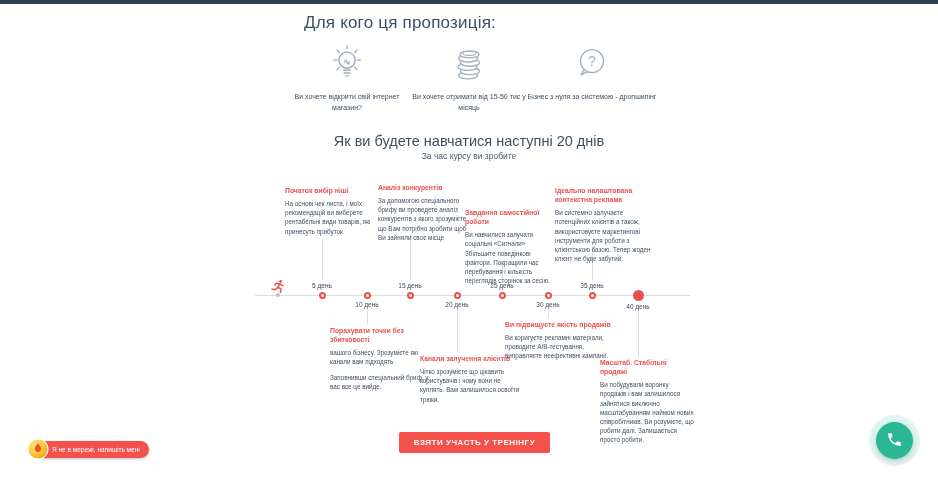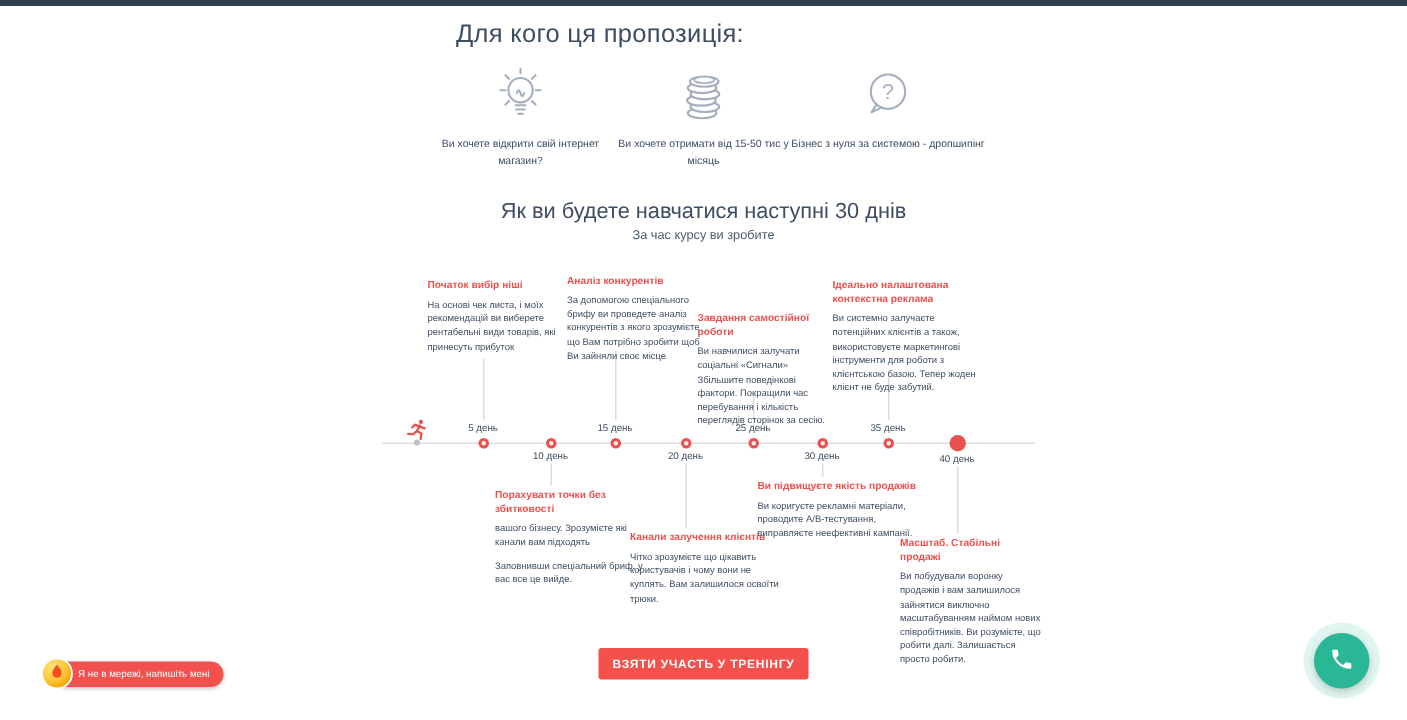--- a/index.html
+++ b/index.html
@@ -43,21 +43,21 @@
     position:absolute; transform:translateX(-50%);
     font-size:6.5px; color:#3c4c5e; white-space:nowrap;
   }
   .tl-block { position:absolute; }
   .tl-title { color:#e8514e; font-weight:700; font-size:6.8px; line-height:1.35; margin-bottom:4px; }
   .tl-body  { color:#3f4f63; font-size:6.3px; line-height:1.45; }
   .tl-body2 { margin-top:6px; }
 
   
   .cta-btn {
-    position:absolute; left:399px; top:432px; width:140px; height:21px;
+    position:absolute; left:399px; top:432px; width:151px; height:21px;
     background:#f4514d; border:none; border-radius:2px; cursor:pointer;
     color:#fff; font-family:"Liberation Sans", sans-serif; font-size:8px; font-weight:700;
     letter-spacing:.5px; text-align:center; line-height:21px; padding:0;
   }
 
   
   .chat-pill {
     position:absolute; left:36px; top:441px; height:17px; border-radius:9px;
     background:#f2514e; color:#fff; font-size:6.5px; line-height:17px;
     padding:0 9px 0 16px; white-space:nowrap; cursor:pointer;
@@ -123,21 +123,21 @@
       <g fill="none" stroke="#a5b0bf" stroke-width="1.5" stroke-linecap="round" stroke-linejoin="round">
         <circle cx="24" cy="20" r="12"></circle>
         <path d="M16 29 l-3.5 5.5 7 -3.5"></path>
       </g>
       <text x="24" y="25.5" text-anchor="middle" font-size="15" fill="#a5b0bf" font-family="Liberation Sans, sans-serif">?</text>
     </svg>
   </span>
   <div class="aud-label">Бізнес з нуля за системою - дропшипінг</div>
 </div>
 
-<div class="course-title">Як ви будете навчатися наступні 30 днів</div>
+<div class="course-title">Як ви будете навчатися наступні 20 днів</div>
 <div class="course-subtitle">За час курсу ви зробите</div>
 
 <div class="tl-line"></div>
 <span class="runner">
   <svg viewBox="0 0 17 15" width="17" height="15">
     <g stroke="#e8514e" stroke-width="1.5" stroke-linecap="round" fill="none">
       <circle cx="10.6" cy="2.3" r="1.4" fill="#e8514e" stroke="none"></circle>
       <path d="M10 4.6 L7.9 8.4"></path>
       <path d="M9.6 5.4 L13.2 6.6"></path>
       <path d="M9.9 5.2 L6.6 4.2 L4.8 6"></path>

